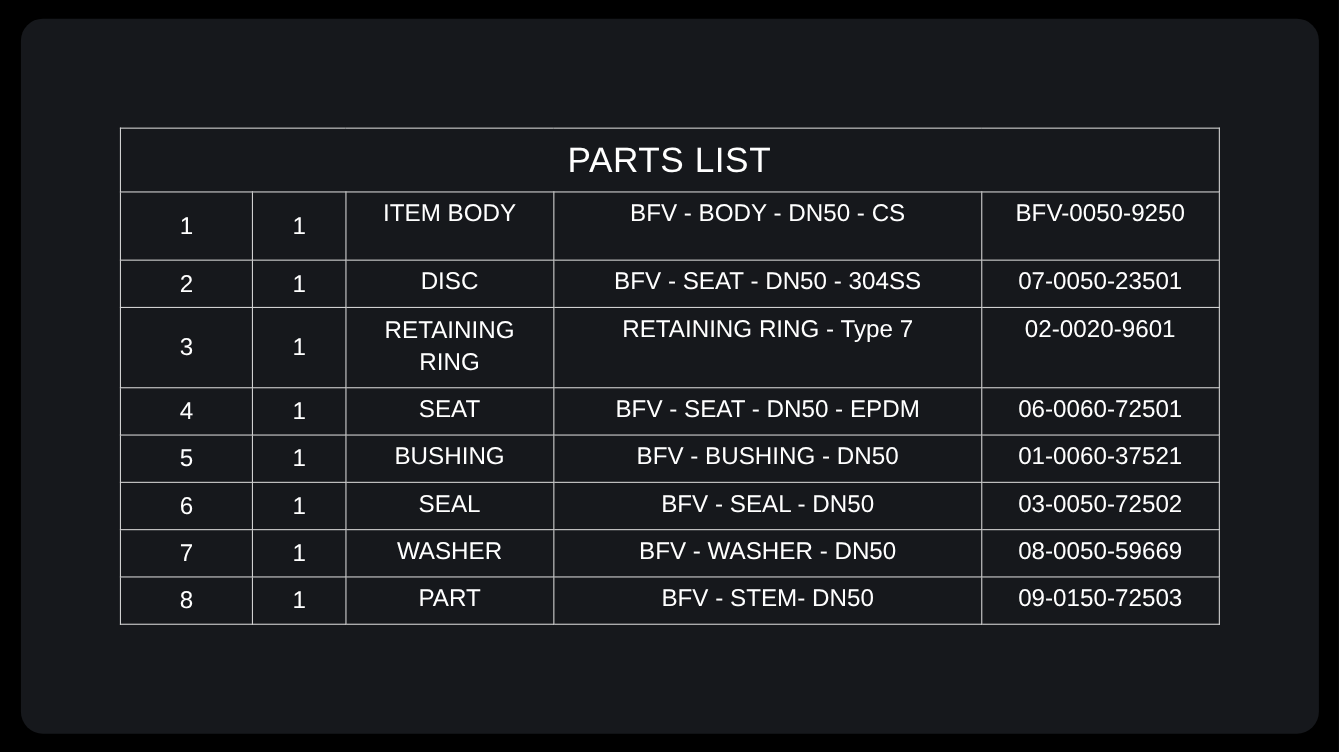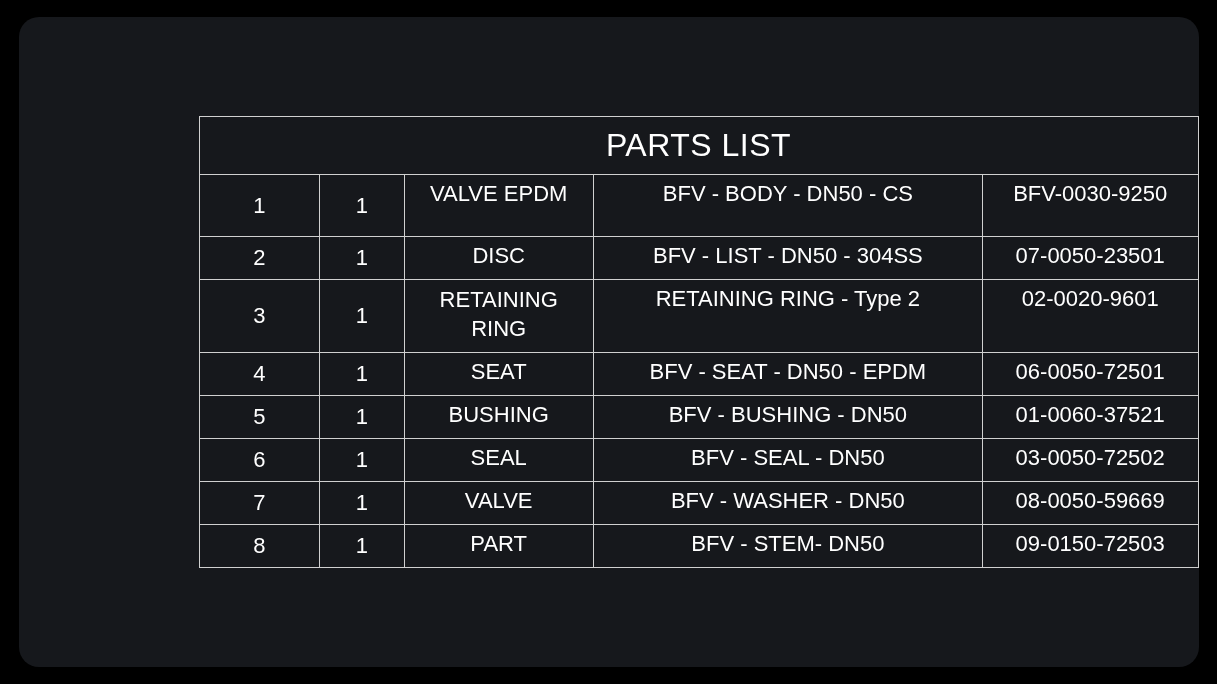--- a/index.html
+++ b/index.html
@@ -16,21 +16,21 @@
       justify-content: center;
       font-family: Arial, Helvetica, sans-serif;
     }
     .panel {
       background: #16181c;
       border-radius: 20px;
       width: 1180px;
       height: 650px;
       display: flex;
       align-items: center;
-      justify-content: flex-end;
+      justify-content: center;
     }
     table {
       border-collapse: collapse;
       color: #fff;
       width: 1000px;
     }
     th, td {
       border: 1px solid #d0d0d0;
       text-align: center;
       vertical-align: middle;
@@ -87,63 +87,63 @@
     </colgroup>
     <thead>
       <tr>
         <th colspan="5" class="title-cell">PARTS LIST</th>
       </tr>
     </thead>
     <tbody id="rows">
         <tr class="tall">
           <td>1</td>
           <td>1</td>
-          <td class="name-cell">VALVE EPDM</td>
+          <td class="name-cell">ITEM BODY</td>
           <td class="desc-cell">BFV - BODY - DN50 - CS</td>
-          <td class="partno-cell">BFV-0030-9250</td>
+          <td class="partno-cell">BFV-0050-9250</td>
         </tr>
         <tr>
           <td>2</td>
           <td>1</td>
           <td class="name-cell">DISC</td>
-          <td class="desc-cell">BFV - LIST - DN50 - 304SS</td>
+          <td class="desc-cell">BFV - SEAT - DN50 - 304SS</td>
           <td class="partno-cell">07-0050-23501</td>
         </tr>
         <tr class="tall">
           <td>3</td>
           <td>1</td>
           <td class="name-cell two-line">RETAINING RING</td>
-          <td class="desc-cell">RETAINING RING - Type 2</td>
+          <td class="desc-cell">RETAINING RING - Type 7</td>
           <td class="partno-cell">02-0020-9601</td>
         </tr>
         <tr>
           <td>4</td>
           <td>1</td>
           <td class="name-cell">SEAT</td>
           <td class="desc-cell">BFV - SEAT - DN50 - EPDM</td>
-          <td class="partno-cell">06-0050-72501</td>
+          <td class="partno-cell">06-0060-72501</td>
         </tr>
         <tr>
           <td>5</td>
           <td>1</td>
           <td class="name-cell">BUSHING</td>
           <td class="desc-cell">BFV - BUSHING - DN50</td>
           <td class="partno-cell">01-0060-37521</td>
         </tr>
         <tr>
           <td>6</td>
           <td>1</td>
           <td class="name-cell">SEAL</td>
           <td class="desc-cell">BFV - SEAL - DN50</td>
           <td class="partno-cell">03-0050-72502</td>
         </tr>
         <tr>
           <td>7</td>
           <td>1</td>
-          <td class="name-cell">VALVE</td>
+          <td class="name-cell">WASHER</td>
           <td class="desc-cell">BFV - WASHER - DN50</td>
           <td class="partno-cell">08-0050-59669</td>
         </tr>
         <tr>
           <td>8</td>
           <td>1</td>
           <td class="name-cell">PART</td>
           <td class="desc-cell">BFV - STEM- DN50</td>
           <td class="partno-cell">09-0150-72503</td>
         </tr>

